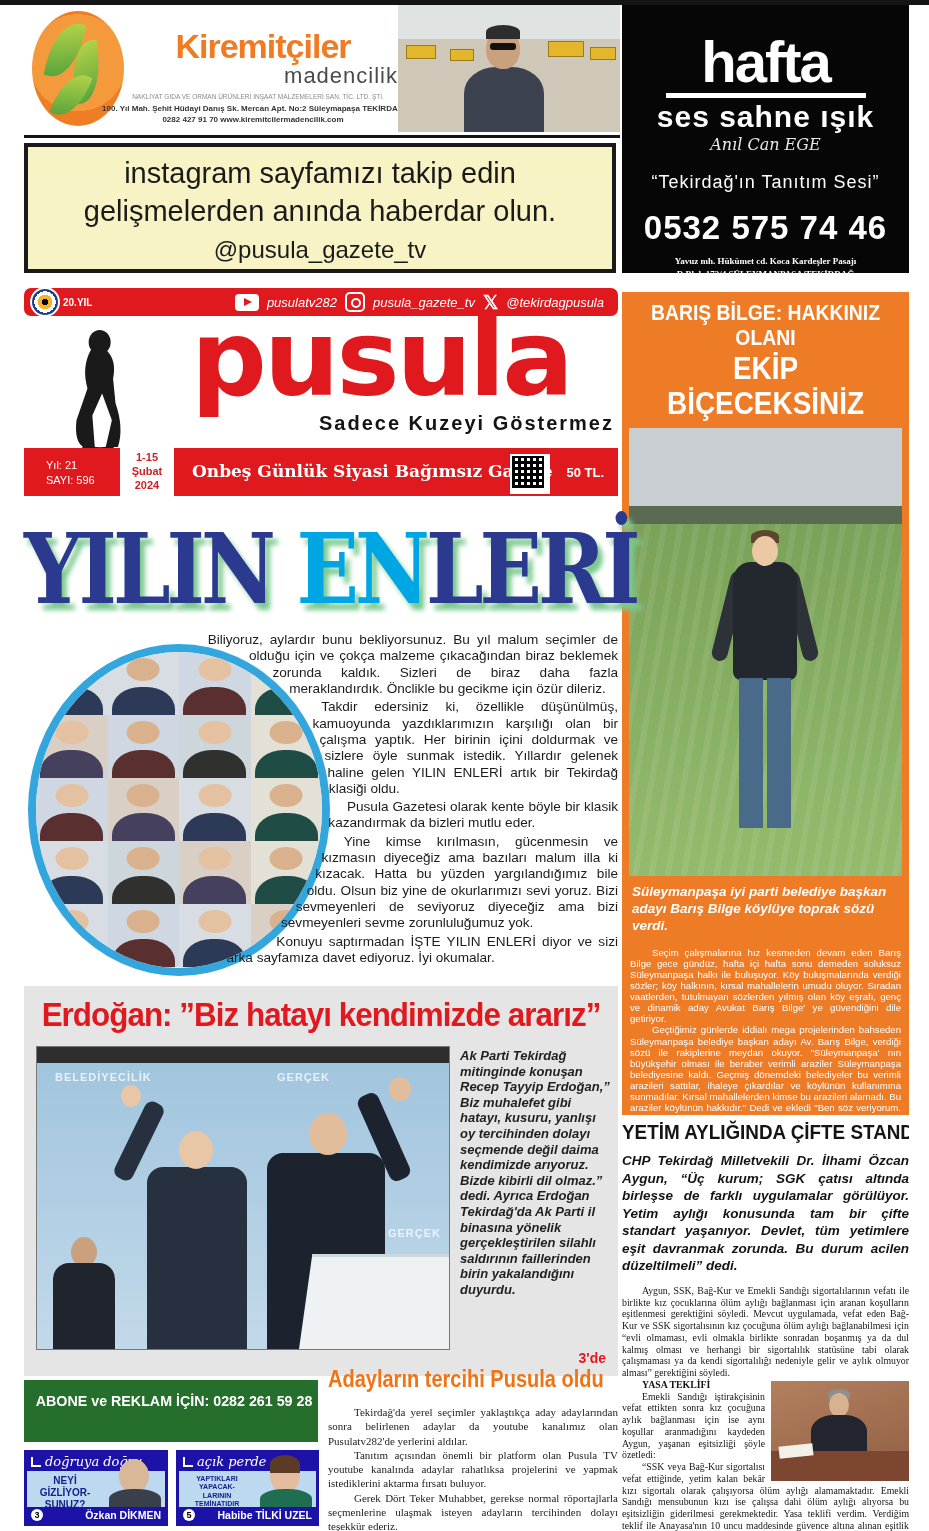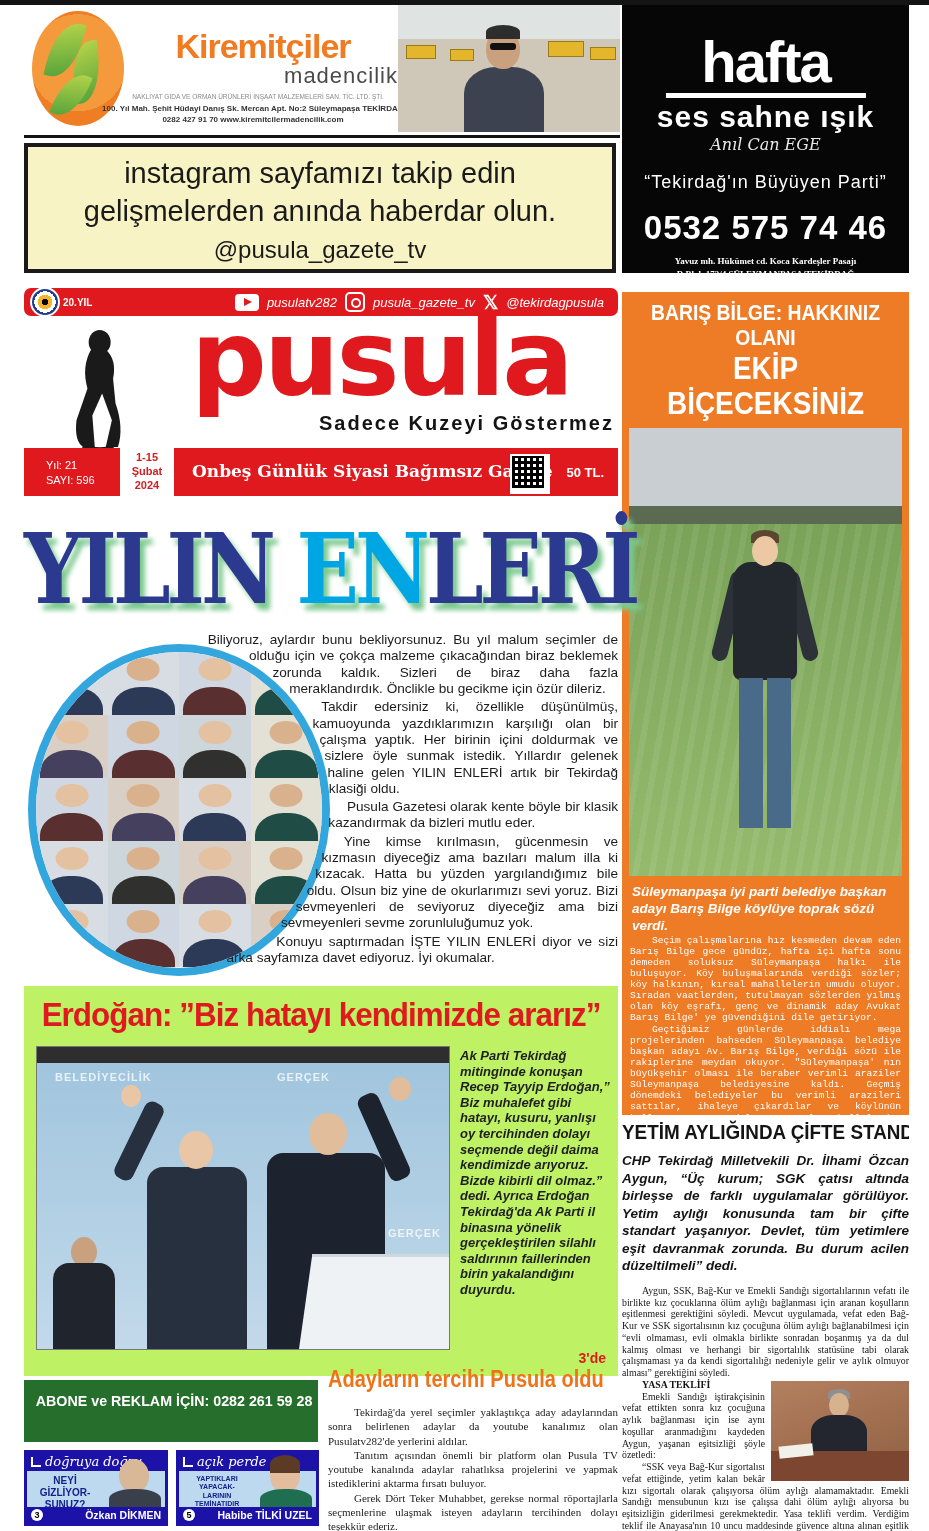--- a/index.html
+++ b/index.html
@@ -87,21 +87,21 @@
             background:linear-gradient(#c9ced2 0 78px,#5a6b52 78px 96px,#7aa258 96px,#94bb6d 100%);}
   .or-rows{position:absolute;left:0;top:96px;right:0;bottom:0;
            background:repeating-linear-gradient(100deg,rgba(255,255,255,.08) 0 6px,transparent 6px 16px);}
   .bb-head{position:absolute;left:123px;top:108px;width:26px;height:30px;border-radius:50%;background:#ecc9a4;}
   .bb-hair{position:absolute;left:122px;top:102px;width:28px;height:13px;border-radius:50% 50% 0 0;background:#5b4630;}
   .bb-vest{position:absolute;left:104px;top:134px;width:64px;height:118px;border-radius:18px 18px 8px 8px;background:#23282e;}
   .bb-arm{position:absolute;width:16px;height:92px;border-radius:8px;background:#2c3238;}
   .bb-legs{position:absolute;left:110px;top:250px;width:52px;height:150px;
            background:linear-gradient(90deg,#4a6a8a 0 24px,transparent 24px 28px,#4a6a8a 28px 52px);}
   .or-caption{margin:8px 10px 0;font-weight:bold;font-style:italic;font-size:13.5px;line-height:1.25;}
-  .or-body{margin:0 8px 0;font-family:Liberation Mono, monospace;font-size:9.6px;line-height:1.16;
+  .or-body{margin:12px 8px 0;font-family:Liberation Sans, sans-serif;font-size:9.6px;line-height:1.16;
            text-align:justify;}
   .or-body p{margin:0;text-indent:22px;}
 
   
   .yilin-hl{left:24px;top:498px;width:594px;height:130px;text-align:center;
             font-family:"DejaVu Serif",serif;font-weight:bold;font-size:82px;letter-spacing:-4px;
             transform:scaleY(1.18);transform-origin:top;line-height:120px;
             text-shadow:5px 6px 5px #7cc98f;white-space:nowrap;}
   .c-navy{color:#2b3a8f;} .c-cyan{color:#00a6e4;}
 
@@ -117,21 +117,21 @@
                background:var(--suit,#2c3a57);border-radius:45% 45% 0 0/80% 80% 0 0;}
   .tile:nth-child(3n){--suit:#5a2f2f;background:#cfd8e2;}
   .tile:nth-child(4n){--suit:#1f4d45;background:#e3e0d5;}
   .tile:nth-child(5n){--suit:#44405e;background:#d9cfc5;}
   .tile:nth-child(7n){--suit:#30302f;background:#cdd6db;}
   .tile:nth-child(2n)::before{background:#d9b28d;}
   .main-art p{margin:0 0 2px;}
   .main-art p.ind{text-indent:18px;}
 
   
-  .erd{left:24px;top:986px;width:594px;height:390px;background:#bef264;overflow:hidden;}
+  .erd{left:24px;top:986px;width:594px;height:390px;background:#e5e5e5;overflow:hidden;}
   .erd-hl{margin-top:10px;text-align:center;color:#e0191f;font-weight:bold;font-size:33px;
           letter-spacing:-1px;transform:scaleX(.95);white-space:nowrap;}
   .erd-photo{position:absolute;left:12px;top:60px;width:412px;height:302px;border:1px solid #777;
              background:linear-gradient(#9fc4dd,#c2d9ea);overflow:hidden;}
   .ep-top{position:absolute;left:0;top:0;right:0;height:16px;background:#2e2e2e;}
   .ep-banner{position:absolute;color:rgba(255,255,255,.75);font-weight:bold;font-size:11px;letter-spacing:1px;}
   .ep-man{position:absolute;border-radius:16px 16px 0 0;}
   .ep-head{position:absolute;border-radius:50%;background:#e9c6a6;}
   .ep-arm{position:absolute;border-radius:8px;}
   .ep-hand{position:absolute;border-radius:50%;background:#e9c6a6;}
@@ -214,21 +214,21 @@
       <div class="km-hair"></div>
       <div class="km-glasses"></div>
     </div>
   </div>
 
   <div class="abs eg-ad">
     <div class="eg-title">hafta</div>
     <div class="eg-underline"></div>
     <div class="eg-sub">ses sahne ışık</div>
     <div class="eg-name">Anıl Can EGE</div>
-    <div class="eg-slogan">“Tekirdağ'ın Büyüyen Parti”</div>
+    <div class="eg-slogan">“Tekirdağ'ın Tanıtım Sesi”</div>
     <div class="eg-phone">0532 575 74 46</div>
     <div class="eg-addr">
       <div>Yavuz mh. Hükümet cd. Koca Kardeşler Pasajı</div>
       <div>D Blok 173/4 SÜLEYMANPAŞA/TEKİRDAĞ</div>
     </div>
   </div>
 
   <div class="abs ig-banner">
     <div class="ig-line">instagram sayfamızı takip edin</div>
     <div class="ig-line" style="margin-top:0;">gelişmelerden anında haberdar olun.</div>

